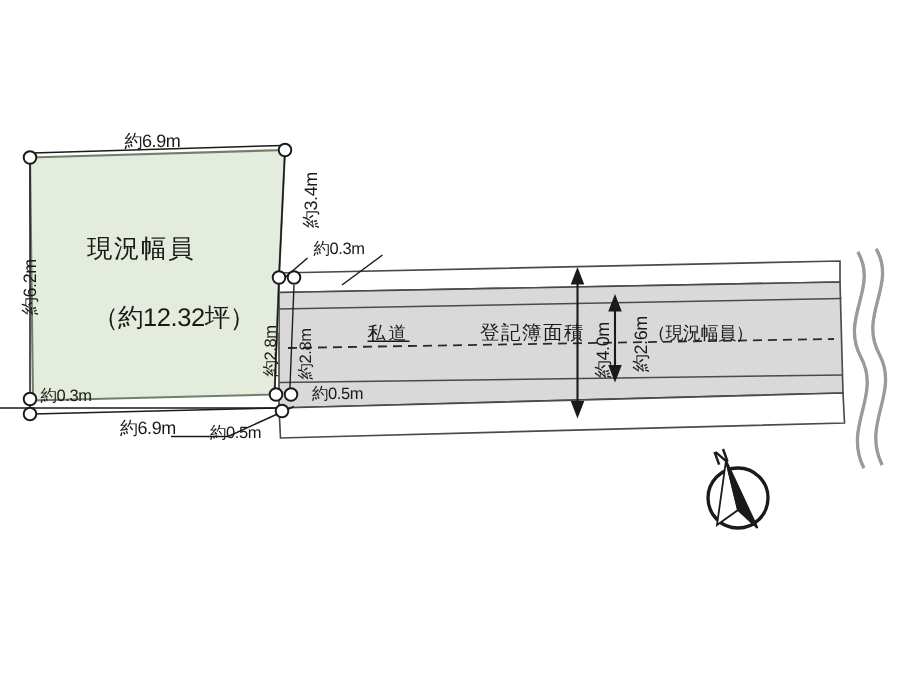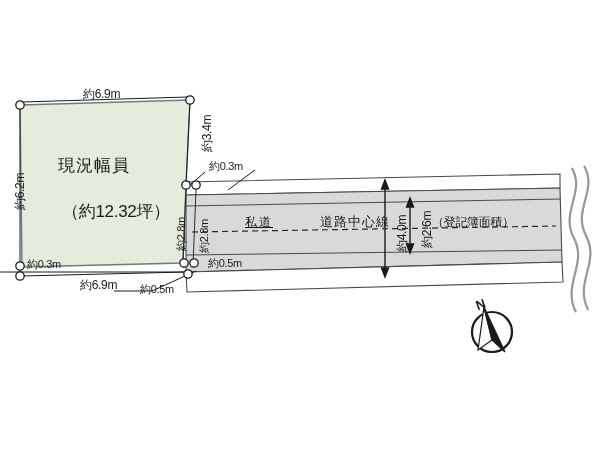--- a/index.html
+++ b/index.html
@@ -134,23 +134,23 @@
 
   <div class="lbl" style="left:58px; top:157px; font-size:17px; letter-spacing:1px;">現況幅員</div>
 
 
   <div class="lbl" style="left:62px; top:203px; font-size:17px;">（約12.32坪）</div>
 
 
 
   <div class="lbl" style="left:245px; top:216px; font-size:12px; letter-spacing:2px;text-decoration:underline;">私道</div>
 
-  <div class="lbl" style="left:320px; top:215px; font-size:13px; letter-spacing:1px;">道路中心線</div>
+  <div class="lbl" style="left:320px; top:215px; font-size:13px; letter-spacing:1px;">登記簿面積</div>
 
-  <div class="lbl" style="left:432px; top:216px; font-size:12px;">（登記簿面積）</div>
+  <div class="lbl" style="left:432px; top:216px; font-size:12px;">（現況幅員）</div>
 
   <div class="lbl" style="left:476px; top:298px; font-size:13px; font-weight:bold;
               transform: rotate(-20deg);">N</div>
 
   <div class="lbl" style="left:83px; top:88px; font-size:12px;">約6.9m</div>
 
   <div class="lbl vert" style="left:14px; top:210px; font-size:12px;
               transform: rotate(-90deg); transform-origin: 0 0;">約6.2m</div>
 
   <div class="lbl" style="left:80px; top:279px; font-size:12px;">約6.9m</div>

